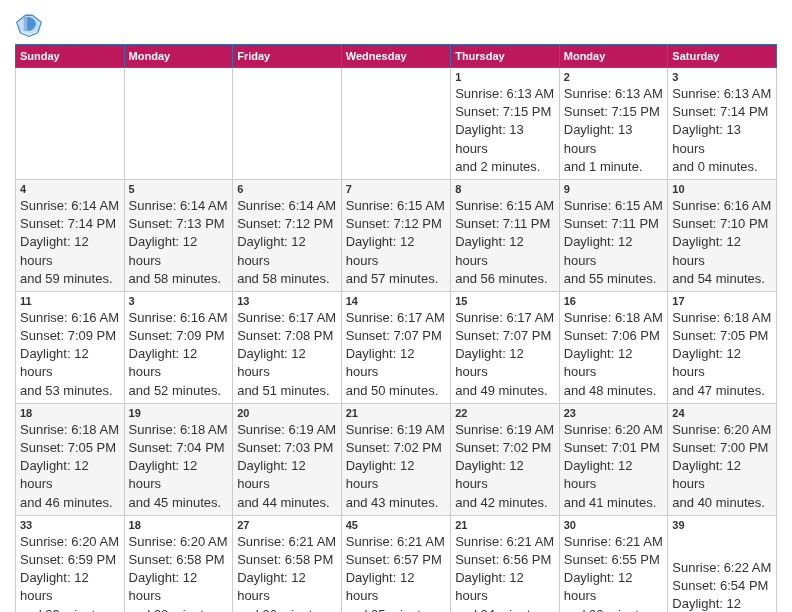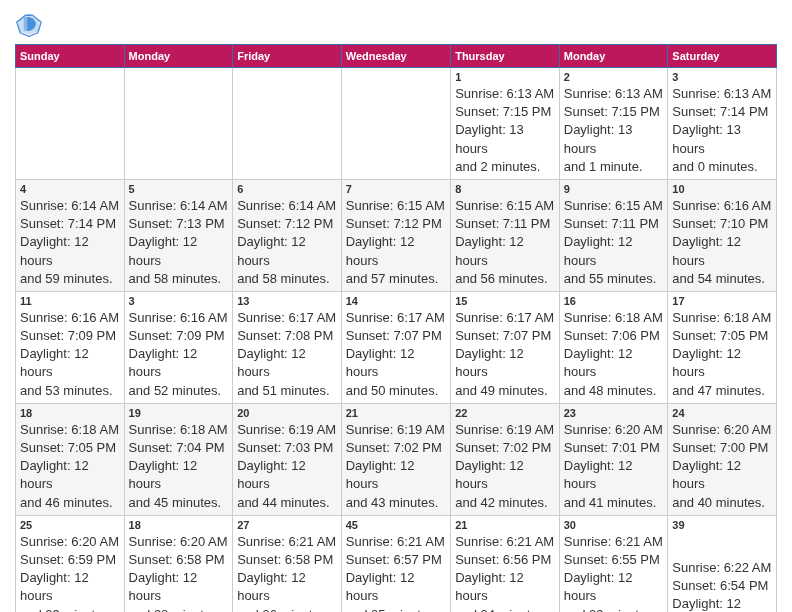--- a/index.html
+++ b/index.html
@@ -361,21 +361,21 @@
               <div class="cell-info" style="white-space: pre-line;">Sunrise: 6:20 AM
 Sunset: 7:00 PM
 Daylight: 12 hours
 and 40 minutes.</div>
             </div>
           </td>
         </tr>
         <tr>
           <td>
             <div class="cell-content">
-              <div class="day-num">25</div>
+              <div class="day-num">33</div>
               <div class="cell-info" style="white-space: pre-line;">Sunrise: 6:20 AM
 Sunset: 6:59 PM
 Daylight: 12 hours
 and 39 minutes.</div>
             </div>
           </td>
           <td>
             <div class="cell-content">
               <div class="day-num">18</div>
               <div class="cell-info" style="white-space: pre-line;">Sunrise: 6:20 AM

